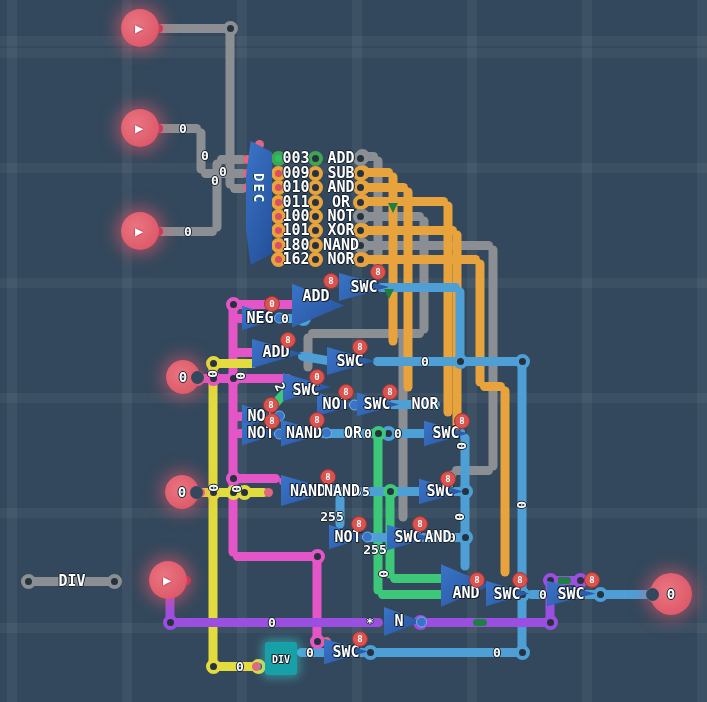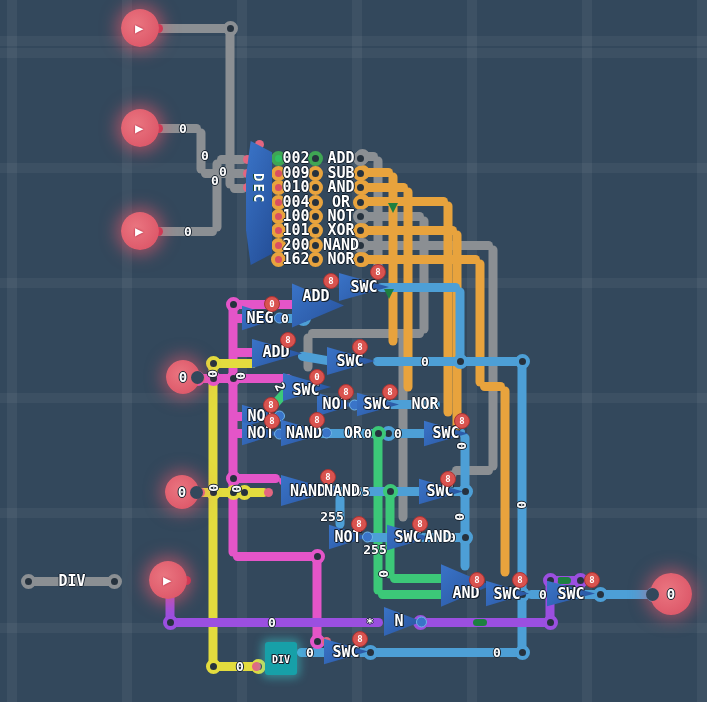--- a/index.html
+++ b/index.html
@@ -176,51 +176,51 @@
     <div class="node" style="left: 412.5px; top: 614.5px; width: 15px; height: 15px; border: 4px solid rgb(155, 79, 224);"></div>
     <div class="node" style="left: 542.5px; top: 614.5px; width: 15px; height: 15px; border: 4px solid rgb(155, 79, 224);"></div>
     <div class="node" style="left: 542.5px; top: 572.5px; width: 15px; height: 15px; border: 4px solid rgb(155, 79, 224);"></div>
     <div class="node" style="left: 572.5px; top: 572.5px; width: 15px; height: 15px; border: 4px solid rgb(155, 79, 224);"></div>
     <div class="dec" style="left: 246px; top: 141px; width: 26px; height: 124px;">
       <div class="dlabel">DEC</div>
     </div>
     <div class="node" style="left: 270.5px; top: 150.5px; width: 15px; height: 15px; border: 4px solid rgb(63, 165, 84); background: rgb(47, 191, 99);"></div>
     <div class="node" style="left: 307.5px; top: 150.5px; width: 15px; height: 15px; border: 4px solid rgb(63, 165, 84);"></div>
     <div class="node" style="left: 352.5px; top: 150.5px; width: 15px; height: 15px; border: 4px solid rgb(139, 143, 147);"></div>
-    <div class="wlabel" style="left: 296px; top: 158px;">002</div>
+    <div class="wlabel" style="left: 296px; top: 158px;">003</div>
     <div class="wlabel" style="left: 341px; top: 158px;">ADD</div>
     <div class="node" style="left: 270.5px; top: 165.5px; width: 15px; height: 15px; border: 4px solid rgb(232, 163, 61); background: rgb(217, 79, 98);"></div>
     <div class="node" style="left: 307.5px; top: 165.5px; width: 15px; height: 15px; border: 4px solid rgb(232, 163, 61);"></div>
     <div class="node" style="left: 352.5px; top: 165.5px; width: 15px; height: 15px; border: 4px solid rgb(232, 163, 61);"></div>
     <div class="wlabel" style="left: 296px; top: 173px;">009</div>
     <div class="wlabel" style="left: 341px; top: 173px;">SUB</div>
     <div class="node" style="left: 270.5px; top: 179.5px; width: 15px; height: 15px; border: 4px solid rgb(232, 163, 61); background: rgb(217, 79, 98);"></div>
     <div class="node" style="left: 307.5px; top: 179.5px; width: 15px; height: 15px; border: 4px solid rgb(232, 163, 61);"></div>
     <div class="node" style="left: 352.5px; top: 179.5px; width: 15px; height: 15px; border: 4px solid rgb(232, 163, 61);"></div>
     <div class="wlabel" style="left: 296px; top: 187px;">010</div>
     <div class="wlabel" style="left: 341px; top: 187px;">AND</div>
     <div class="node" style="left: 270.5px; top: 194.5px; width: 15px; height: 15px; border: 4px solid rgb(232, 163, 61); background: rgb(217, 79, 98);"></div>
     <div class="node" style="left: 307.5px; top: 194.5px; width: 15px; height: 15px; border: 4px solid rgb(232, 163, 61);"></div>
     <div class="node" style="left: 352.5px; top: 194.5px; width: 15px; height: 15px; border: 4px solid rgb(232, 163, 61);"></div>
-    <div class="wlabel" style="left: 296px; top: 202px;">004</div>
+    <div class="wlabel" style="left: 296px; top: 202px;">011</div>
     <div class="wlabel" style="left: 341px; top: 202px;">OR</div>
     <div class="node" style="left: 270.5px; top: 208.5px; width: 15px; height: 15px; border: 4px solid rgb(232, 163, 61); background: rgb(217, 79, 98);"></div>
     <div class="node" style="left: 307.5px; top: 208.5px; width: 15px; height: 15px; border: 4px solid rgb(232, 163, 61);"></div>
     <div class="node" style="left: 352.5px; top: 208.5px; width: 15px; height: 15px; border: 4px solid rgb(139, 143, 147);"></div>
     <div class="wlabel" style="left: 296px; top: 216px;">100</div>
     <div class="wlabel" style="left: 341px; top: 216px;">NOT</div>
     <div class="node" style="left: 270.5px; top: 222.5px; width: 15px; height: 15px; border: 4px solid rgb(232, 163, 61); background: rgb(217, 79, 98);"></div>
     <div class="node" style="left: 307.5px; top: 222.5px; width: 15px; height: 15px; border: 4px solid rgb(232, 163, 61);"></div>
     <div class="node" style="left: 352.5px; top: 222.5px; width: 15px; height: 15px; border: 4px solid rgb(232, 163, 61);"></div>
     <div class="wlabel" style="left: 296px; top: 230px;">101</div>
     <div class="wlabel" style="left: 341px; top: 230px;">XOR</div>
     <div class="node" style="left: 270.5px; top: 237.5px; width: 15px; height: 15px; border: 4px solid rgb(232, 163, 61); background: rgb(217, 79, 98);"></div>
     <div class="node" style="left: 307.5px; top: 237.5px; width: 15px; height: 15px; border: 4px solid rgb(232, 163, 61);"></div>
     <div class="node" style="left: 352.5px; top: 237.5px; width: 15px; height: 15px; border: 4px solid rgb(139, 143, 147);"></div>
-    <div class="wlabel" style="left: 296px; top: 245px;">200</div>
+    <div class="wlabel" style="left: 296px; top: 245px;">180</div>
     <div class="wlabel" style="left: 341px; top: 245px;">NAND</div>
     <div class="node" style="left: 270.5px; top: 251.5px; width: 15px; height: 15px; border: 4px solid rgb(232, 163, 61); background: rgb(217, 79, 98);"></div>
     <div class="node" style="left: 307.5px; top: 251.5px; width: 15px; height: 15px; border: 4px solid rgb(232, 163, 61);"></div>
     <div class="node" style="left: 352.5px; top: 251.5px; width: 15px; height: 15px; border: 4px solid rgb(232, 163, 61);"></div>
     <div class="wlabel" style="left: 296px; top: 259px;">162</div>
     <div class="wlabel" style="left: 341px; top: 259px;">NOR</div>
     <div class="gate" style="left: 292px; top: 282px; width: 52px; height: 47px;">
       <div class="tri"></div>
     </div>
     <div class="glabel" style="left: 316px; top: 296px;">ADD</div>

